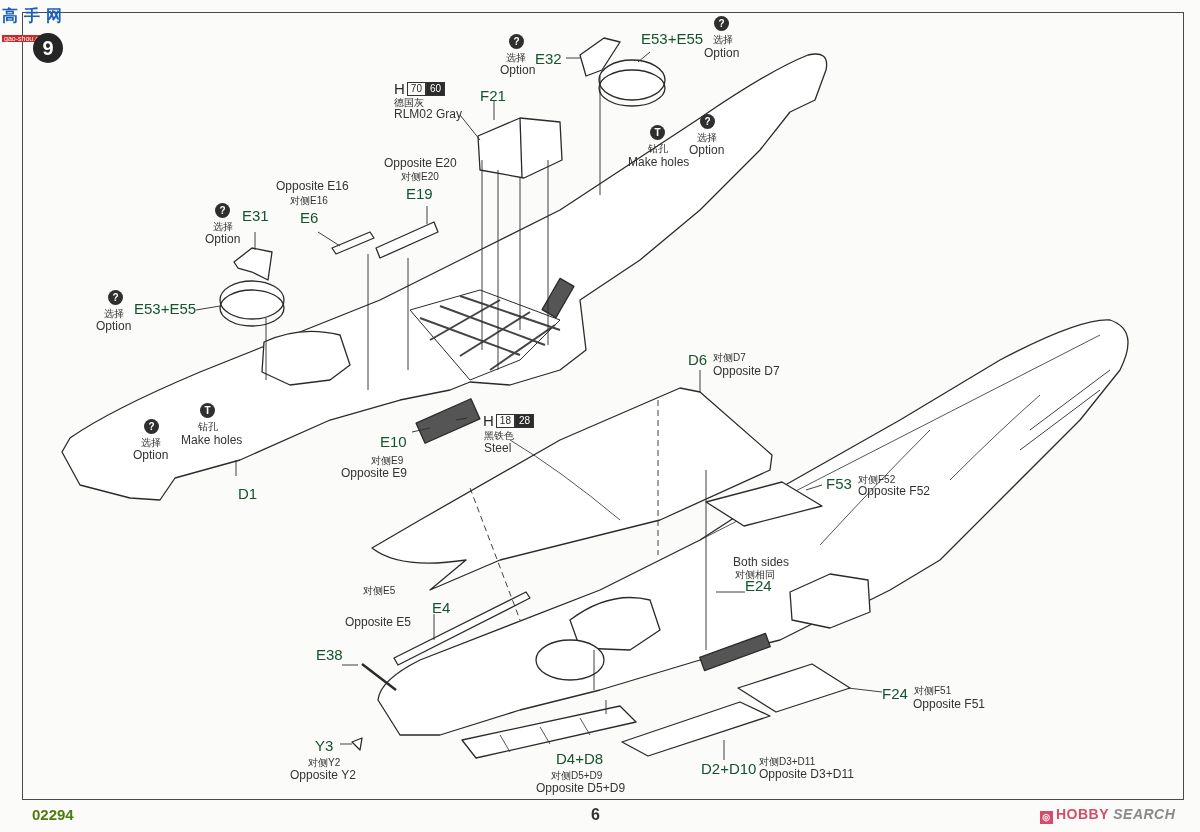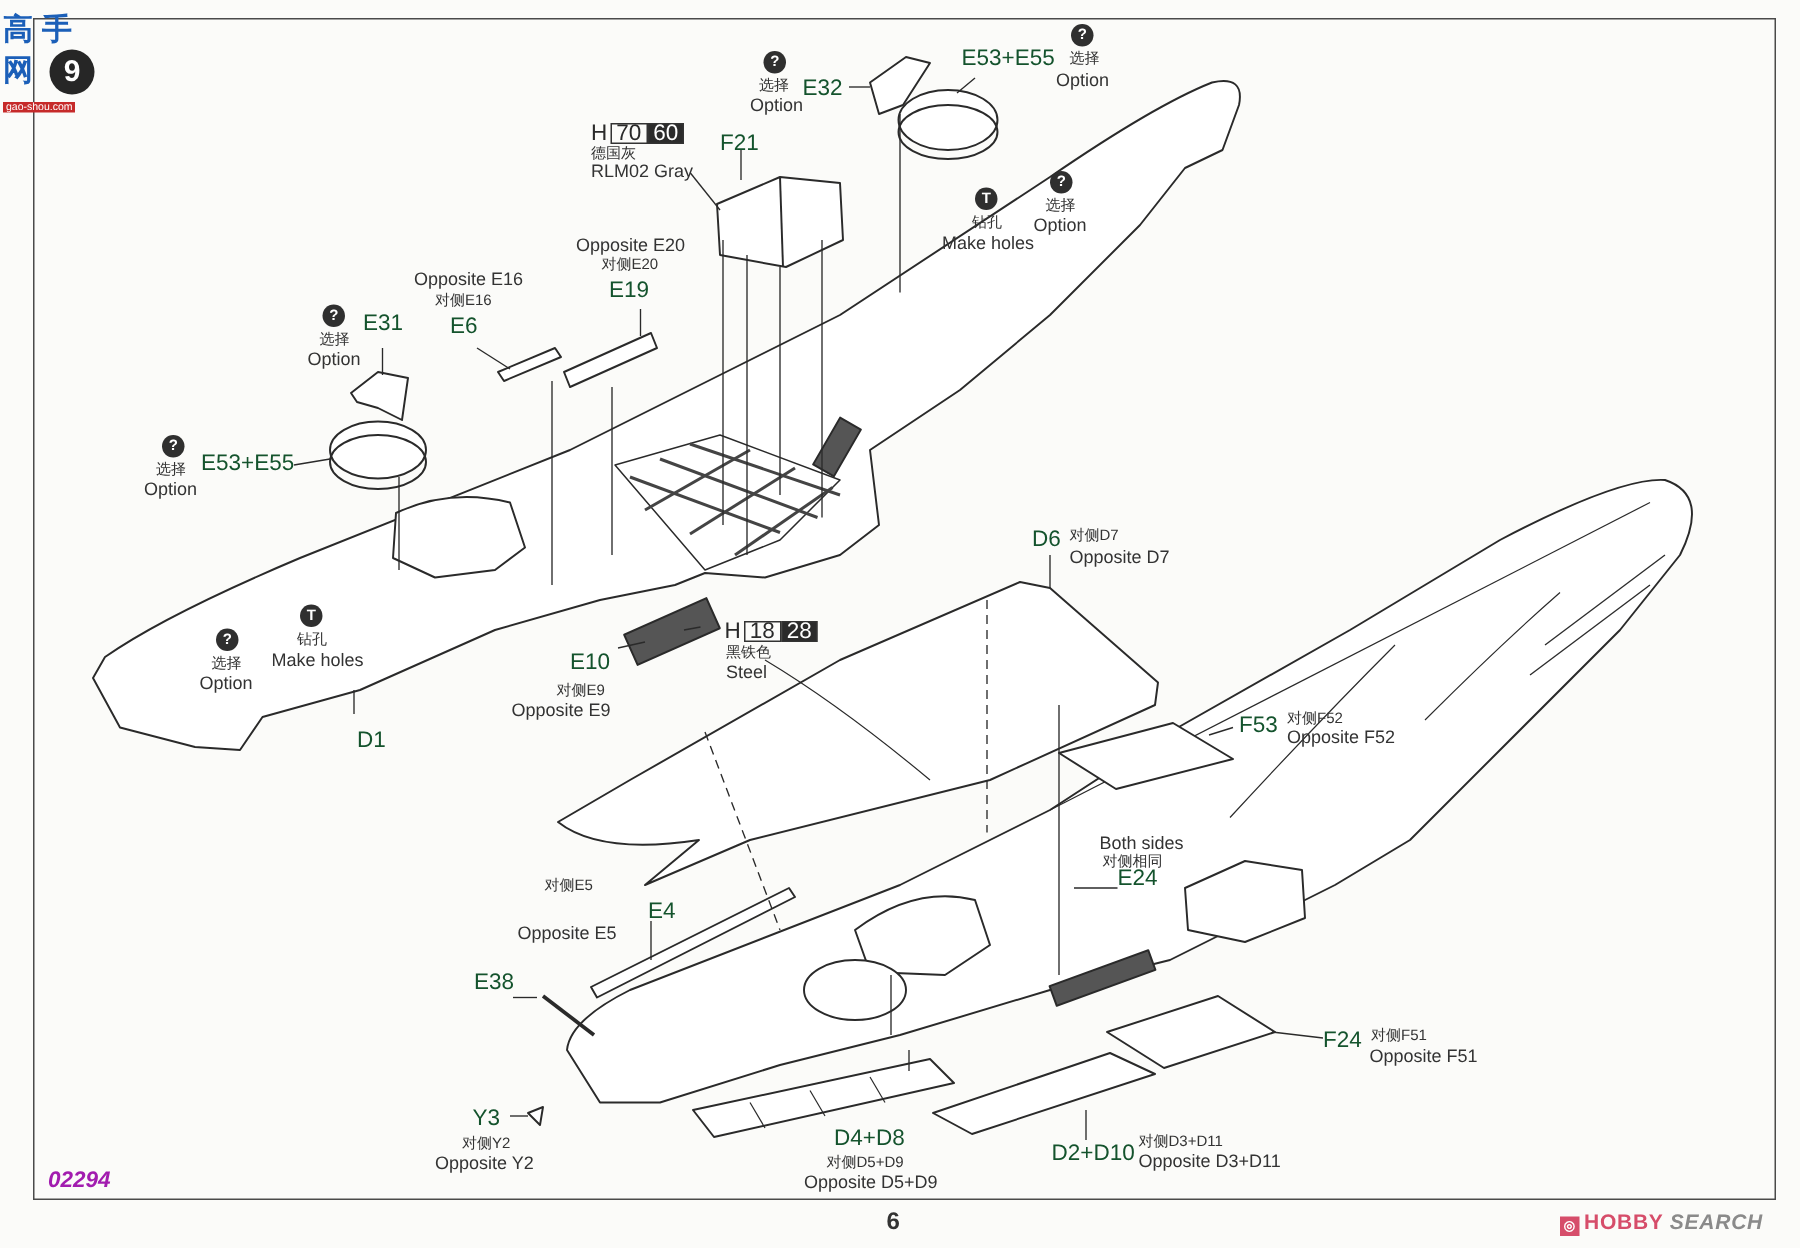--- a/index.html
+++ b/index.html
@@ -9,29 +9,29 @@
            border: 1.5px solid #4a4a4a; box-sizing: border-box; }
   svg.art { position: absolute; left: 0; top: 0; }
   .lbl { position: absolute; white-space: nowrap; line-height: 1.1; }
   .part { font-size: 15px; color: #14532d; }
   .sm { font-size: 10px; color: #333; }
   .en { font-size: 12px; color: #333; }
   .center { text-align: center; }
   .badge { position: absolute; width: 15px; height: 15px; border-radius: 50%; background: #2f2f2f;
            color: #fff; font-size: 10px; text-align: center; line-height: 15px; font-weight: bold; }
   .paint { position: absolute; display: flex; align-items: center; font-size: 15px; }
-  .paint .box { display: inline-block; font-size: 15px; height: 12px; line-height: 12px; padding: 0 3px;
+  .paint .box { display: inline-block; font-size: 10px; height: 12px; line-height: 12px; padding: 0 3px;
                 border: 1px solid #333; margin-left: 2px; }
   .paint .box.dark { background: #2b2b2b; color: #fff; margin-left: 0; }
   .step { position: absolute; left: 33px; top: 33px; width: 30px; height: 30px; border-radius: 50%;
           background: #262626; color: #fff; font-size: 20px; font-weight: bold; text-align: center; line-height: 30px; }
   .logo { position: absolute; left: 2px; top: 6px; width: 70px; height: 30px; }
-  .logo .cn { font-size: 20px; font-weight: bold; color: #1b5fb8; letter-spacing: 6px; }
+  .logo .cn { font-size: 16px; font-weight: bold; color: #1b5fb8; letter-spacing: 6px; }
   .logo .url { font-size: 7px; background: #c62a2a; color: #fff; padding: 0 2px; margin-top: -2px; display: inline-block; }
-  .code { position: absolute; left: 32px; top: 778px; font-size: 15px; font-weight: bold; color: #a21caf; font-style: italic; }
+  .code { position: absolute; left: 32px; top: 806px; font-size: 15px; font-weight: bold; color: #4d7c0f; }
   .pageno { position: absolute; left: 591px; top: 806px; font-size: 16px; font-weight: bold; color: #333; }
   .hs { position: absolute; left: 1040px; top: 806px; font-size: 14px; font-weight: bold; letter-spacing: 0.5px; }
   .hs .ic { display: inline-block; width: 13px; height: 13px; background: #d64d6a; color: #fff; font-size: 9px;
             text-align: center; line-height: 13px; margin-right: 3px; vertical-align: -1px; }
   .hs .hobby { color: #d64d6a; }
   .hs .search { color: #8a8a8a; font-style: italic; }
 </style>
 </head>
 <body>
 

